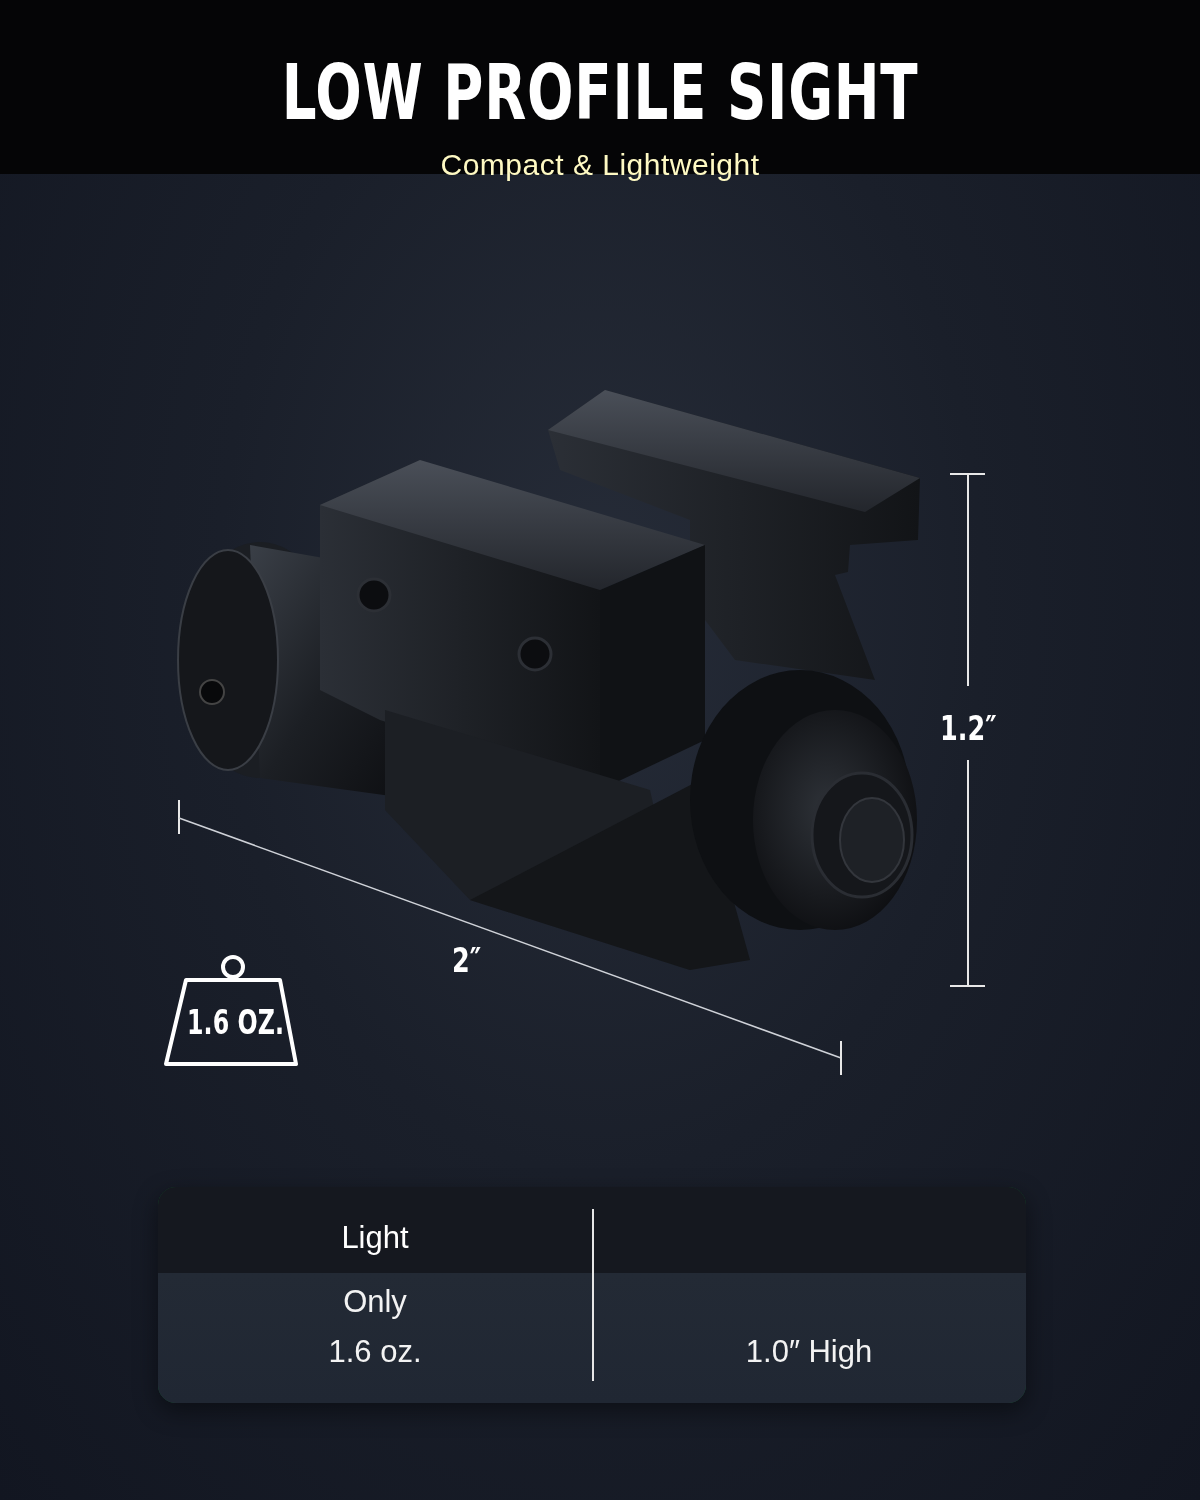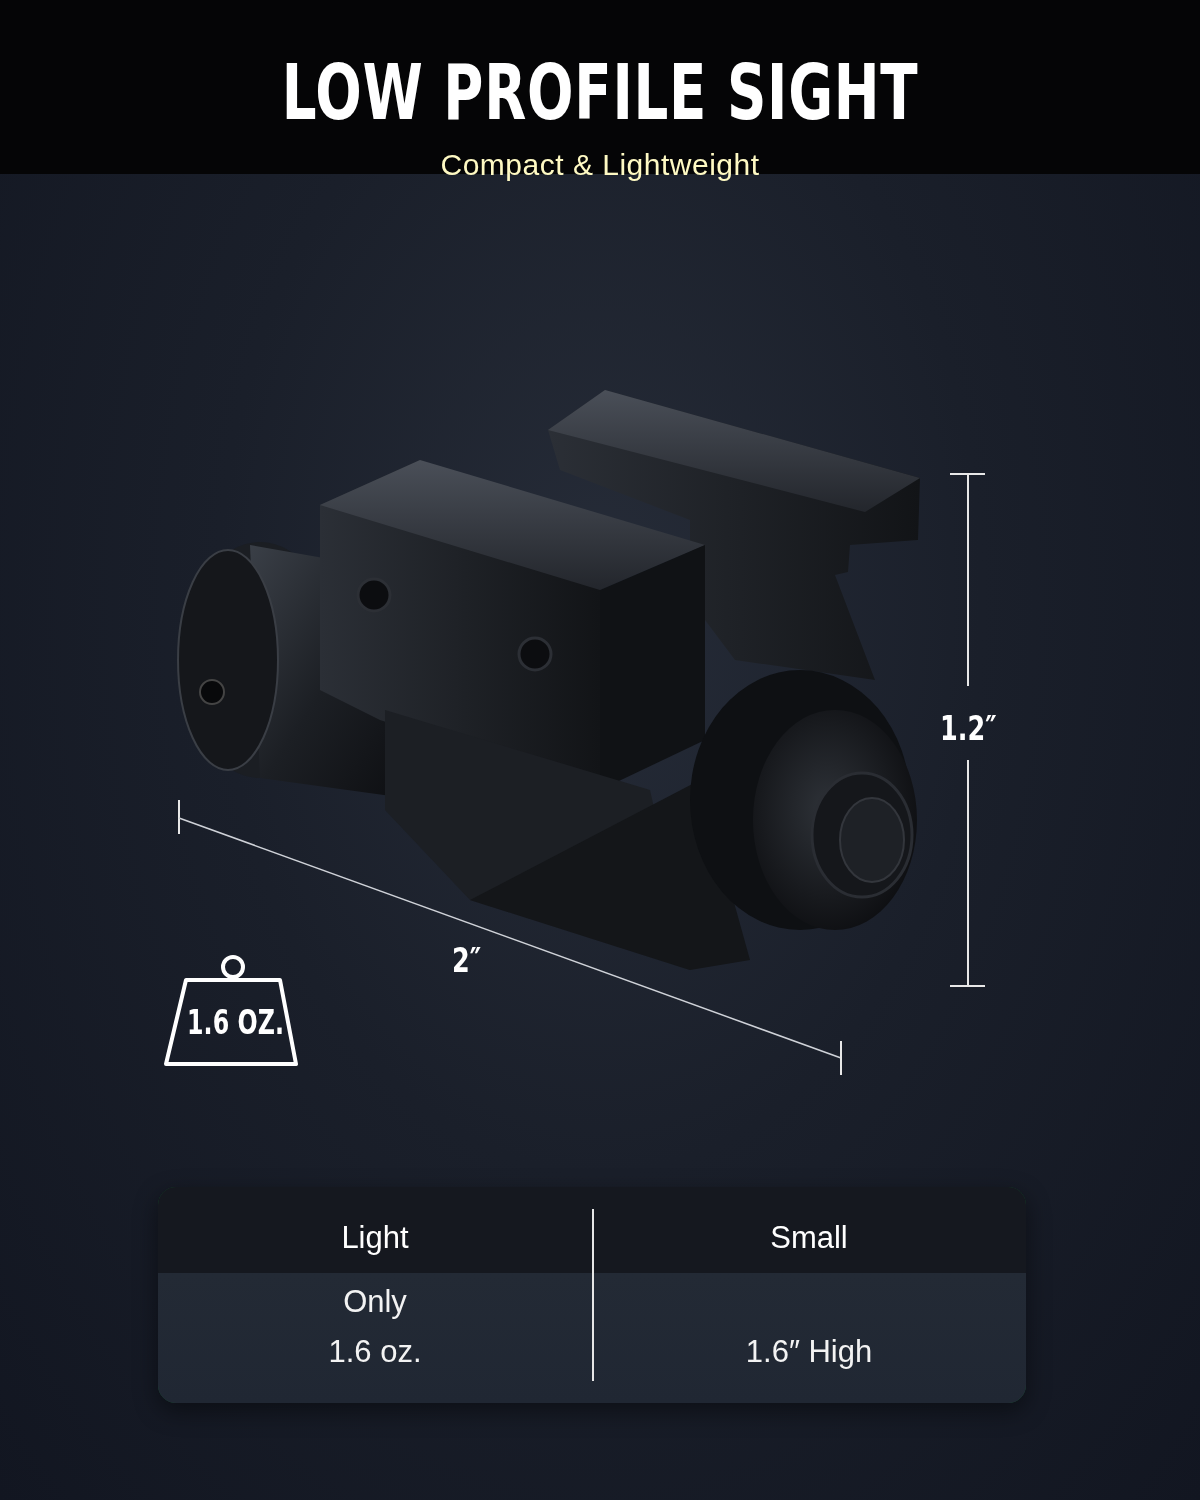--- a/index.html
+++ b/index.html
@@ -136,16 +136,15 @@
 <div class="spec-card">
   <div class="spec-head"></div>
   <div class="spec-body"></div>
   <div class="spec-col left">
     <div class="spec-title">Light</div>
     <div class="spec-val" style="top:97px;">Only</div>
     <div class="spec-val" style="top:147px;">1.6 oz.</div>
   </div>
   <div class="spec-divider"></div>
   <div class="spec-col right">
-    <div class="spec-title">Small</div>
-    <div class="spec-val" style="top:147px;">1.6″ High</div>
+    <div class="spec-val" style="top:147px;">1.0″ High</div>
   </div>
 </div>
 
 </body></html>

